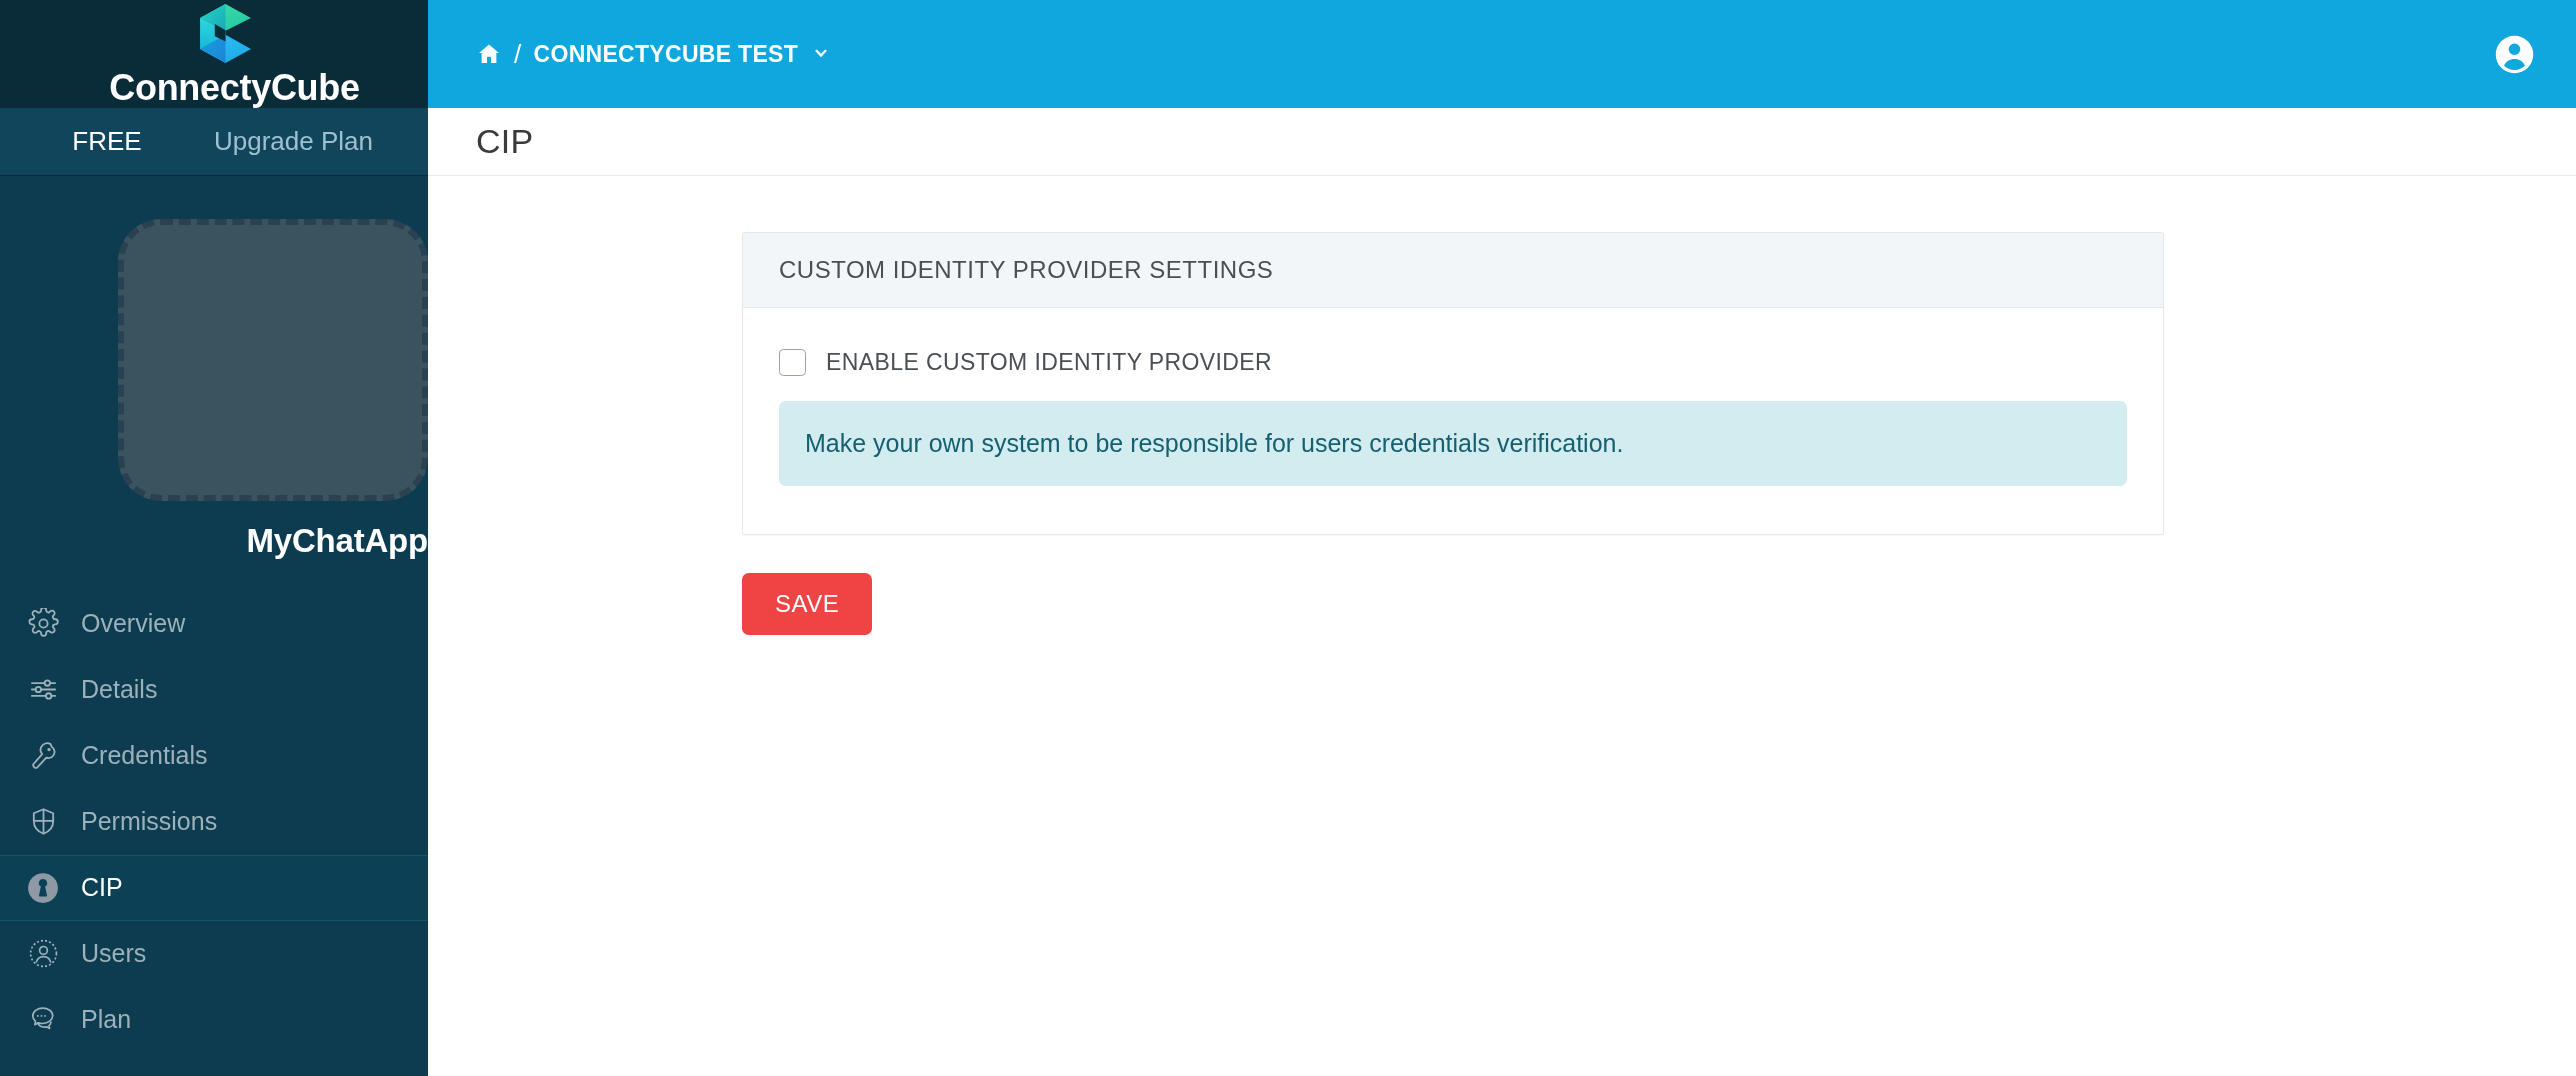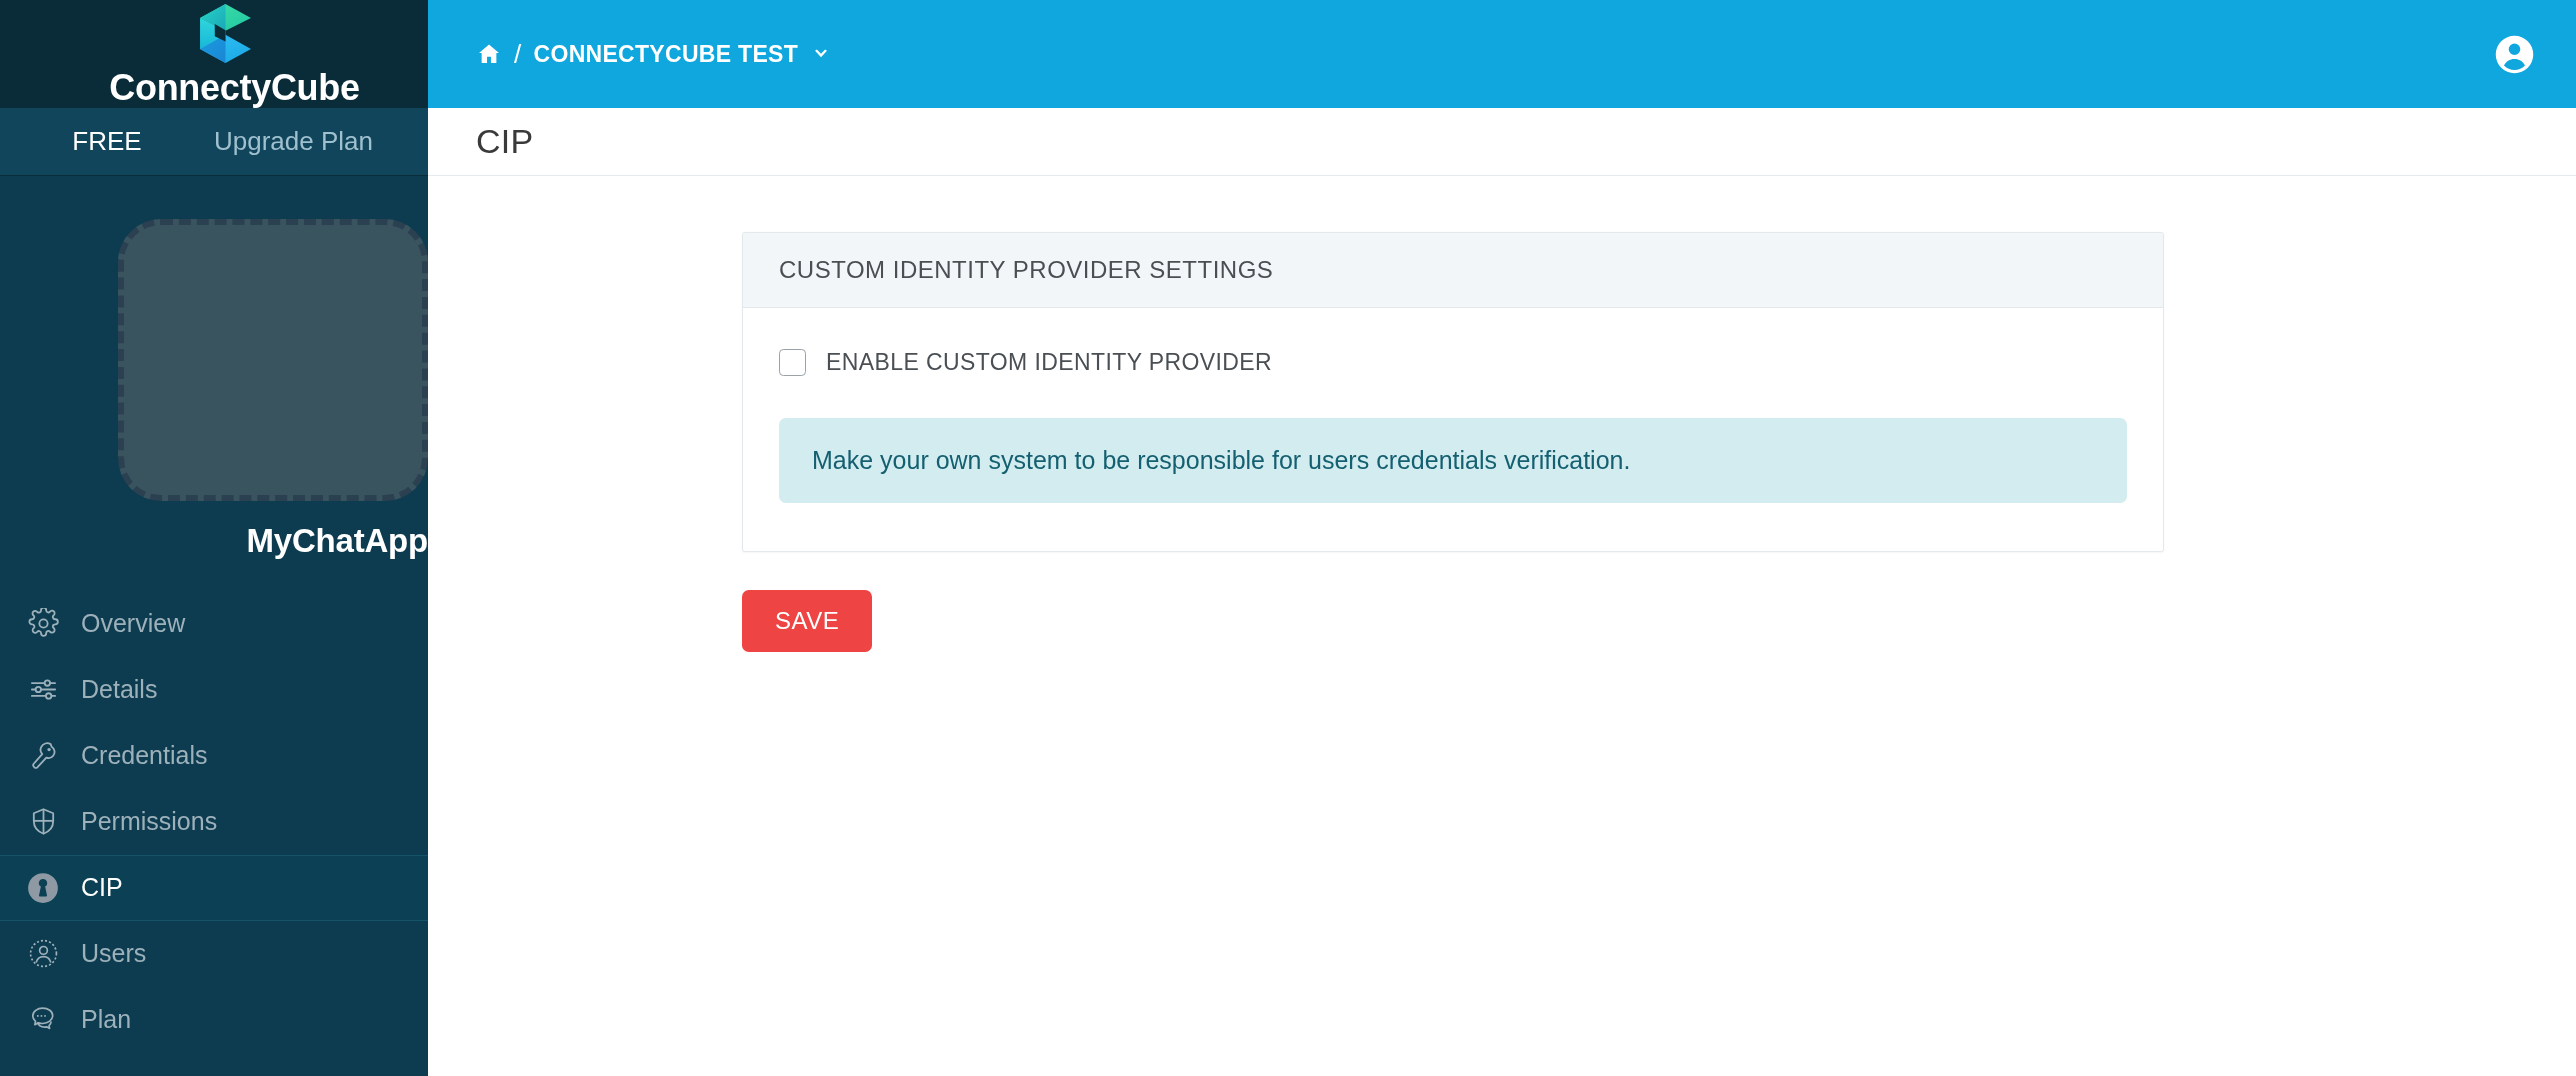--- a/index.html
+++ b/index.html
@@ -215,21 +215,21 @@
     font-size: 24px;
     color: #4a4f54;
     letter-spacing: 0.5px;
     font-weight: 400;
   }
   .card-body { padding: 41px 36px 48px 36px; }
 
   .check-row {
     display: flex;
     align-items: center;
-    margin-bottom: 42px;
+    margin-bottom: 25px;
   }
   .checkbox {
     width: 26.5px;
     height: 26.5px;
     min-width: 26.5px;
     border: 1.7px solid #9aa2a8;
     border-radius: 4.3px;
     background: #ffffff;
     cursor: pointer;
   }
@@ -237,21 +237,21 @@
     margin-left: 20.5px;
     font-size: 23px;
     color: #4a4f54;
     letter-spacing: 0.4px;
     cursor: pointer;
   }
 
   .info-banner {
     background: #d3ecf0;
     border-radius: 6.8px;
-    padding: 26px 33px;
+    padding: 26px 26px;
     color: #156070;
     font-size: 25px;
     line-height: 1.3;
   }
 
   .save-btn {
     margin-top: 38px;
     background: #ef4444;
     color: #ffffff;
     border: none;

